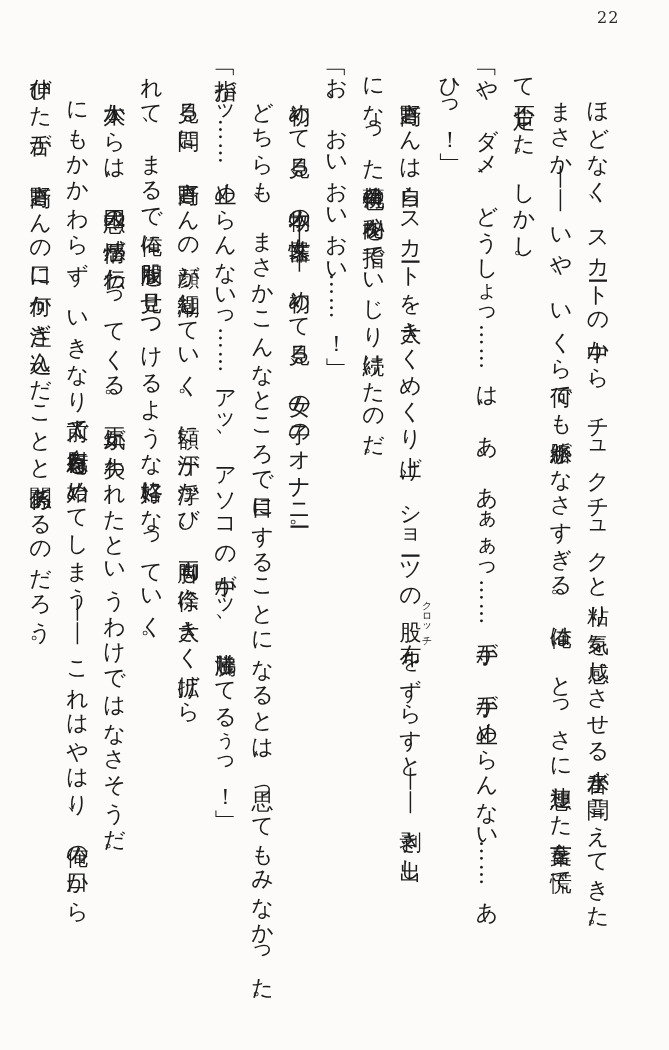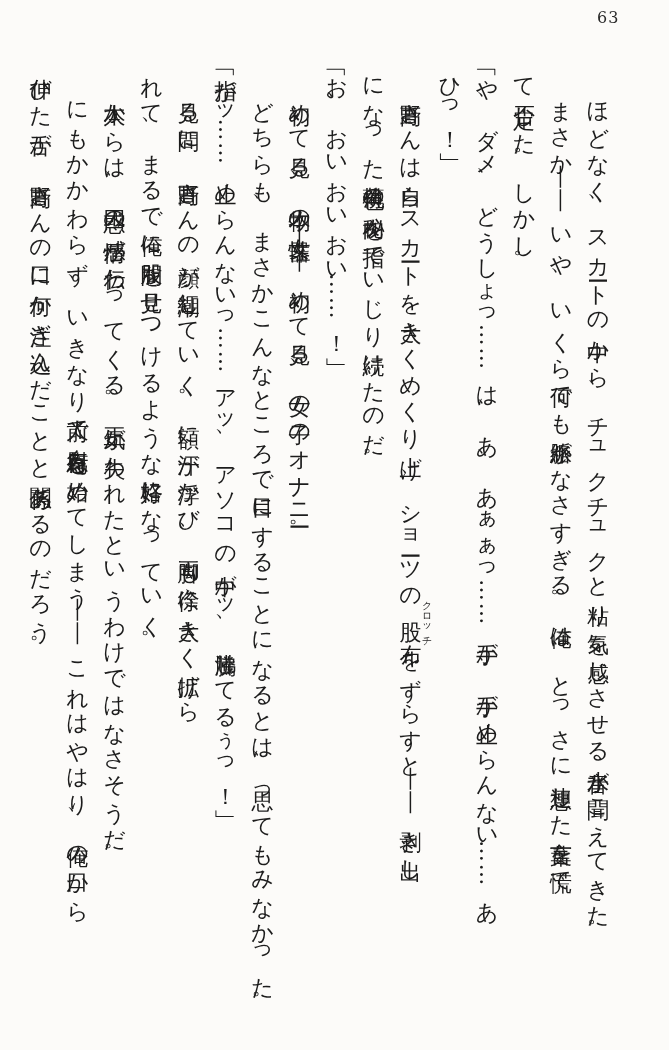--- a/index.html
+++ b/index.html
@@ -48,21 +48,21 @@
   ruby rt {
     font-size: 10px;
     letter-spacing: 0;
     color: #2a2a2a;
   }
 </style>
 </head>
 <body>
 
 <div class="page">
-  <div class="page-number">63</div>
+  <div class="page-number">22</div>
 
   <div class="text-block">
     <p class="line indent">ほどなく、スカートの中から、チュクチュクと粘り気を感じさせる水音が聞こえてきた。</p>
     <p class="line indent">まさか――いや、いくら何でも脈絡がなさすぎる。俺は、とっさに連想した言葉を慌て</p>
     <p class="line">て否定した。しかし。</p>
     <p class="line">「や、ダメ、どうしょっ……は、あ、あぁぁっ……手が、手が止めらんない……あ</p>
     <p class="line">ひっ！」</p>
     <p class="line indent"><span>高野さんは自らスカートを大きくめくり上げ、ショーツの</span><ruby><span>股布</span><rt>クロッチ</rt></ruby><span>をずらすと――剥き出し</span></p>
     <p class="line">になった薄桃色の秘肉を指でいじり続けたのだ。</p>
     <p class="line">「お、おいおいおい……！」</p>

